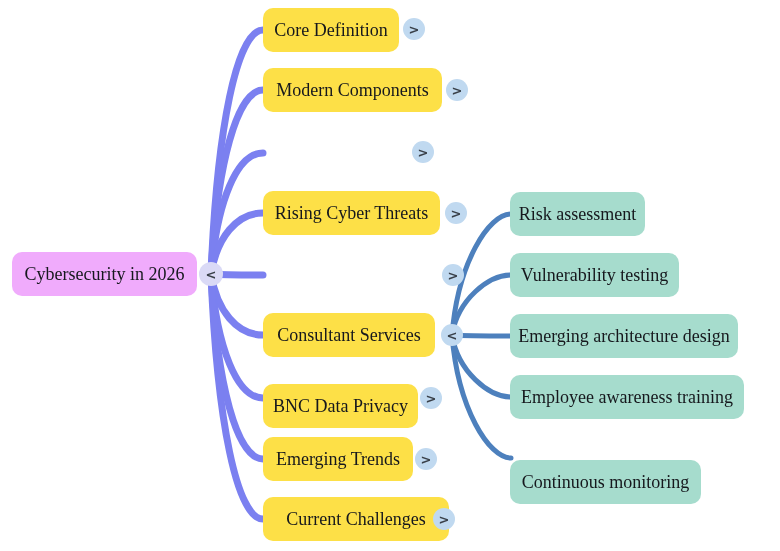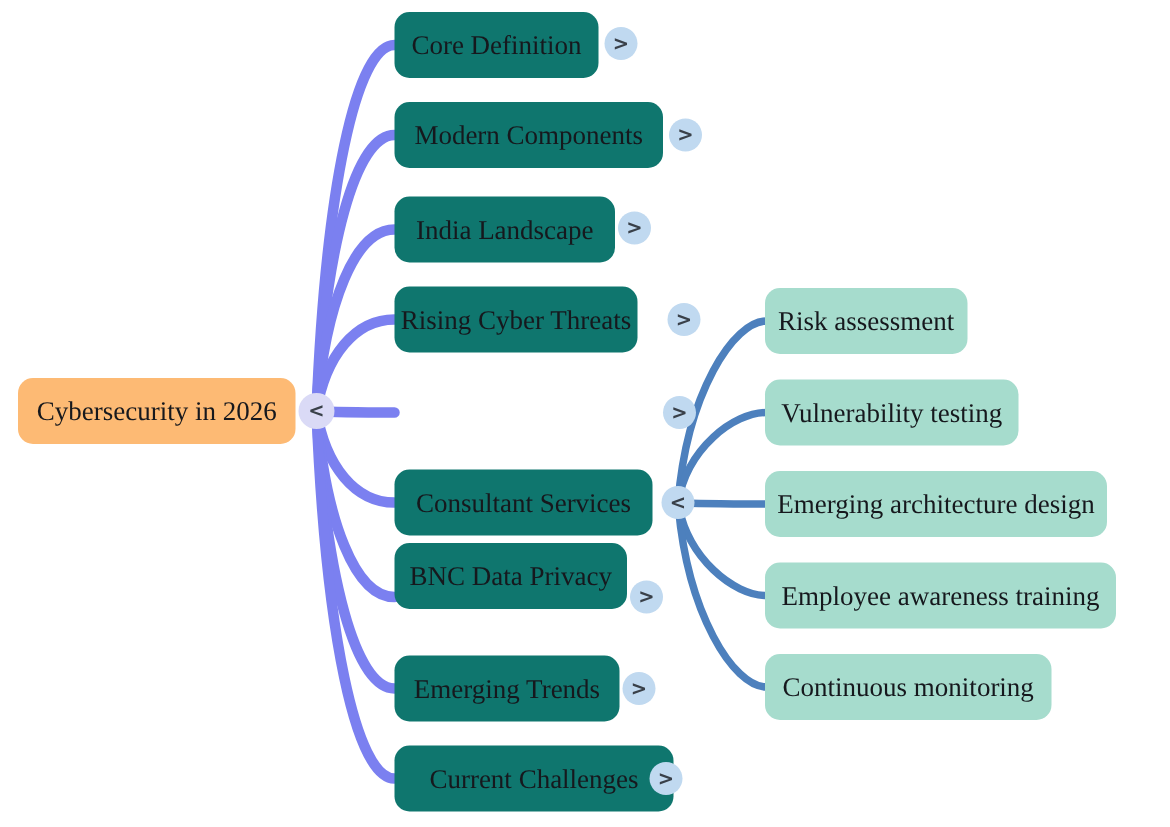--- a/index.html
+++ b/index.html
@@ -14,22 +14,22 @@
   .node {
     position:absolute;
     height:44px;
     border-radius:10px;
     display:flex; align-items:center; justify-content:center;
     font-size:18px;
     color:#16181d;
     white-space:nowrap;
     box-sizing:border-box;
   }
-  .node.root   { background:#fdba74; left:12px;  top:252px; width:185px; }
-  .node.branch { background:#0f766e; left:263px; }
+  .node.root   { background:#f0abfc; left:12px;  top:252px; width:185px; }
+  .node.branch { background:#fde047; left:263px; }
   .node.child  { background:#a6dccd; left:510px; }
   .toggle {
     position:absolute;
     width:22px; height:22px;
     border-radius:50%;
     display:flex; align-items:center; justify-content:center;
     font-family:"DejaVu Sans", sans-serif;
     font-size:13px; font-weight:bold;
     color:#394049;
     cursor:pointer;
@@ -72,38 +72,35 @@
   <div class="node branch" style="top:8px; width:136px;">
     <span>Core Definition</span>
   </div>
   <div class="toggle blue" style="left:403px; top:18px;">&gt;</div>
 
   <div class="node branch" style="top:68px; width:179px;align-items:center;">
     <span>Modern Components</span>
   </div>
   <div class="toggle blue" style="left:446px; top:79px;">&gt;</div>
 
-  <div class="node branch" style="top:131px; width:147px;">
-    <span>India Landscape</span>
-  </div>
   <div class="toggle blue" style="left:412px; top:141px;">&gt;</div>
 
-  <div class="node branch" style="top:191px; width:162px;text-align:center;">
+  <div class="node branch" style="top:191px; width:177px;text-align:center;">
     <span>Rising Cyber Threats</span>
   </div>
   <div class="toggle blue" style="left:445px; top:202px;">&gt;</div>
 
   <div class="toggle blue" style="left:442px; top:264px;">&gt;</div>
 
   <div class="node branch" style="top:313px; width:172px;">
     <span>Consultant Services</span>
   </div>
   <div class="toggle blue" style="left:441px; top:324px;">&lt;</div>
 
-  <div class="node branch" style="top:362px; width:155px;">
+  <div class="node branch" style="top:384px; width:155px;">
     <span>BNC Data Privacy</span>
   </div>
   <div class="toggle blue" style="left:420px; top:387px;">&gt;</div>
 
   <div class="node branch" style="top:437px; width:150px;">
     <span>Emerging Trends</span>
   </div>
   <div class="toggle blue" style="left:415px; top:448px;">&gt;</div>
 
   <div class="node branch" style="top:497px; width:186px;">
@@ -116,17 +113,17 @@
   </div>
   <div class="node child" style="top:253px; width:169px;">
     <span>Vulnerability testing</span>
   </div>
   <div class="node child" style="top:314px; width:228px;">
     <span>Emerging architecture design</span>
   </div>
   <div class="node child" style="top:375px; width:234px;">
     <span>Employee awareness training</span>
   </div>
-  <div class="node child" style="top:436px; width:191px;">
+  <div class="node child" style="top:460px; width:191px;">
     <span>Continuous monitoring</span>
   </div>
 
 </div>
 
 </body></html>

